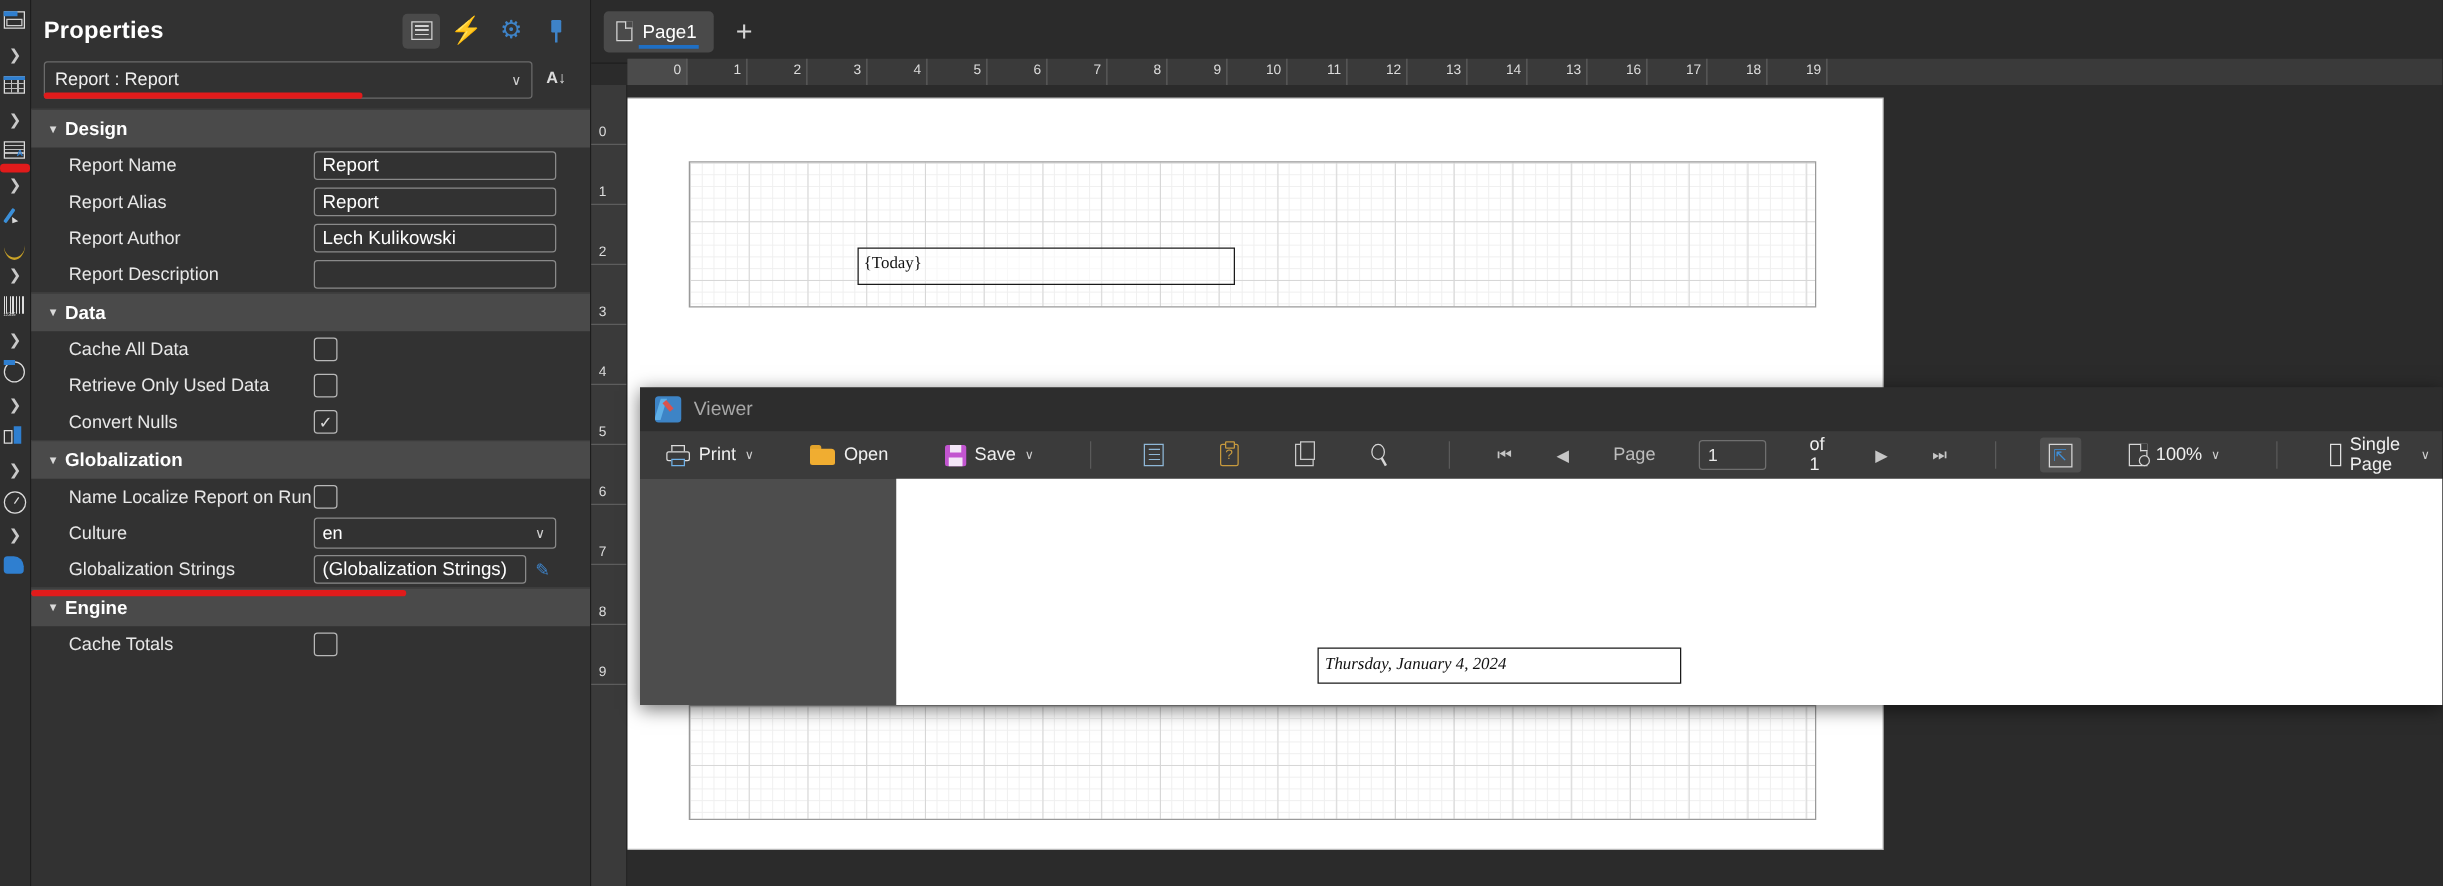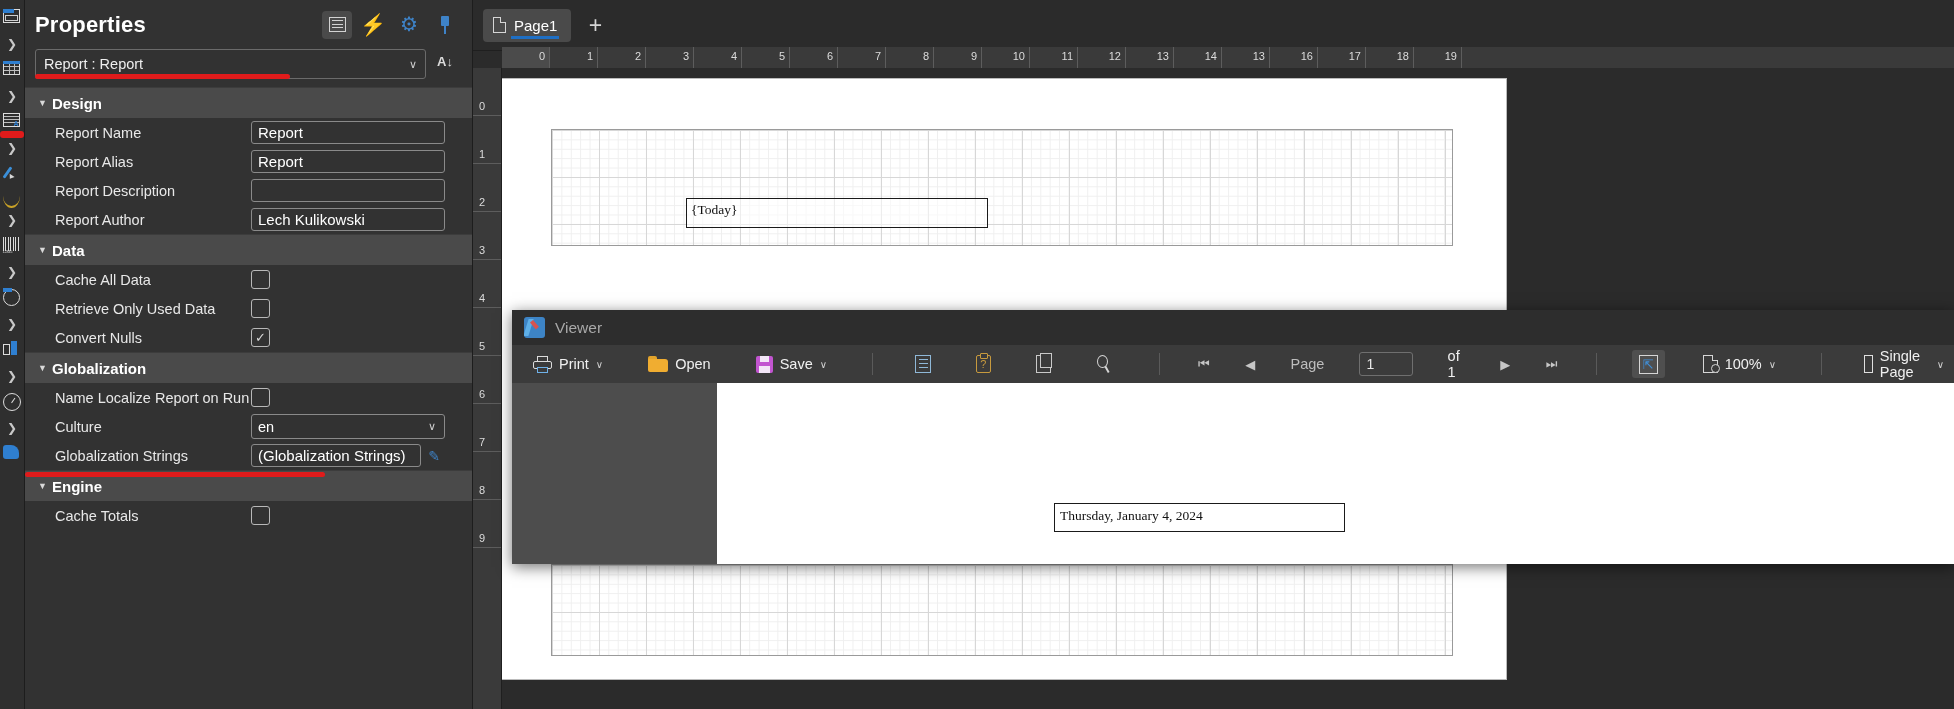--- a/index.html
+++ b/index.html
@@ -43,21 +43,21 @@
   .gl-chart:before{content:"";position:absolute;left:0;bottom:0;width:5px;height:9px;border:1.3px solid #dcdcdc;}
   .gl-chart:after{content:"";position:absolute;left:8px;bottom:0;width:6px;height:14px;background:#2f7fd0;}
   .gl-gauge{width:16px;height:16px;border:1.4px solid #dcdcdc;border-radius:50%;position:relative;}
   .gl-gauge:after{content:"";position:absolute;left:7px;top:3px;width:1.4px;height:6px;background:#dcdcdc;transform:rotate(35deg);transform-origin:bottom;}
   .gl-blue{width:16px;height:14px;background:#2f7fd0;border-radius:3px 8px 3px 3px;}
   .tb-red{position:absolute;left:0;width:24px;height:7px;background:#e01b1b;border-radius:3px;}
 
   
   .props{position:absolute;left:25px;top:0;width:447px;height:709px;background:#323232;border-right:1px solid #1d1d1d;}
   .props-head{height:49px;display:flex;align-items:center;padding:0 12px 0 10px;}
-  .props-title{font-size:22px;font-weight:bold;color:#ffffff;letter-spacing:.2px;flex:1;}
+  .props-title{font-size:19px;font-weight:bold;color:#ffffff;letter-spacing:.2px;flex:1;}
   .ph-btn{width:30px;height:28px;display:flex;align-items:center;justify-content:center;margin-left:6px;border-radius:4px;}
   .ph-btn.active{background:#4a4a4a;}
   .ic-list{width:17px;height:15px;border:1.6px solid #d2d2d2;box-sizing:border-box;position:relative;}
   .ic-list:after{content:"";position:absolute;left:2px;top:2px;right:2px;bottom:2px;
     background:
       linear-gradient(to bottom,#d2d2d2 0 1.4px,transparent 1.4px 3.5px,#d2d2d2 3.5px 4.9px,transparent 4.9px 7px,#d2d2d2 7px 8.4px,transparent 8.4px);}
   .ic-bolt{font-size:21px;color:#f0a41e;line-height:1;}
   .ic-gear{width:19px;height:19px;position:relative;color:#3e83c8;font-size:20px;line-height:19px;text-align:center;}
   .ic-pin{width:16px;height:18px;position:relative;}
   .ic-pin:before{content:"";position:absolute;left:4px;top:0;width:8px;height:10px;background:#3e83c8;border-radius:1px;}
@@ -174,23 +174,23 @@
   .ic-search:before{content:"";position:absolute;left:1px;top:0;width:11px;height:13px;border:1.5px solid #d6d6d6;border-radius:50%;box-sizing:border-box;}
   .ic-search:after{content:"";position:absolute;left:10px;top:11px;width:1.6px;height:7px;background:#d6d6d6;transform:rotate(-30deg);}
   .ic-fit{width:19px;height:19px;border:1.4px solid #d6d6d6;box-sizing:border-box;position:relative;color:#3f8fd8;font-size:13px;line-height:17px;text-align:center;}
   .ic-zoomdoc{width:15px;height:18px;border:1.4px solid #d6d6d6;box-sizing:border-box;position:relative;}
   .ic-zoomdoc:before{content:"";position:absolute;right:-1px;top:-1px;width:5px;height:5px;background:#3b3b3b;border-left:1.4px solid #d6d6d6;border-bottom:1.4px solid #d6d6d6;}
   .ic-zoomdoc:after{content:"";position:absolute;right:-3px;bottom:-1px;width:7px;height:7px;border:1.4px solid #d6d6d6;border-radius:50%;background:#3b3b3b;}
   .ic-singlepage{width:13px;height:18px;border:1.5px solid #e0e0e0;box-sizing:border-box;}
 
   .v-body{position:absolute;left:0;top:73px;right:0;bottom:0;background:#4d4d4d;}
   .v-canvas{position:absolute;left:205px;top:0;right:0;bottom:0;background:#ffffff;}
-  .v-datebox{position:absolute;left:337px;top:120px;width:291px;height:29px;border:1.2px solid #1a1a1a;
+  .v-datebox{position:absolute;left:337px;top:135px;width:291px;height:29px;border:1.2px solid #1a1a1a;
      background:#fff;font-size:13.5px;color:#111;padding:4px 0 0 5px;box-sizing:border-box;
-     font-family:"Liberation Serif",serif;}
+     font-family:"Liberation Serif",serif;font-style:italic;}
 </style>
 </head>
 <body>
 
 <div class="app">
 
   <div class="toolbox">
     <div class="tb-item">
       <div class="tb-glyph">
           <div class="gl-panel"></div>
@@ -291,29 +291,29 @@
             <div class="pinput">Report</div>
           </div>
         </div>
         <div class="prow">
           <div class="pname">Report Alias</div>
           <div class="pval">
             <div class="pinput">Report</div>
           </div>
         </div>
         <div class="prow">
+          <div class="pname">Report Author</div>
+          <div class="pval">
+            <div class="pinput">Lech Kulikowski</div>
+          </div>
+        </div>
+        <div class="prow">
           <div class="pname">Report Description</div>
           <div class="pval">
             <div class="pinput"></div>
-          </div>
-        </div>
-        <div class="prow">
-          <div class="pname">Report Author</div>
-          <div class="pval">
-            <div class="pinput">Lech Kulikowski</div>
           </div>
         </div>
         <div class="sect">
           <span class="arrow">▼</span>
           <span class="lbl">Data</span>
         </div>
         <div class="prow">
           <div class="pname">Cache All Data</div>
           <div class="pval">
             <div class="pcheck"></div>

